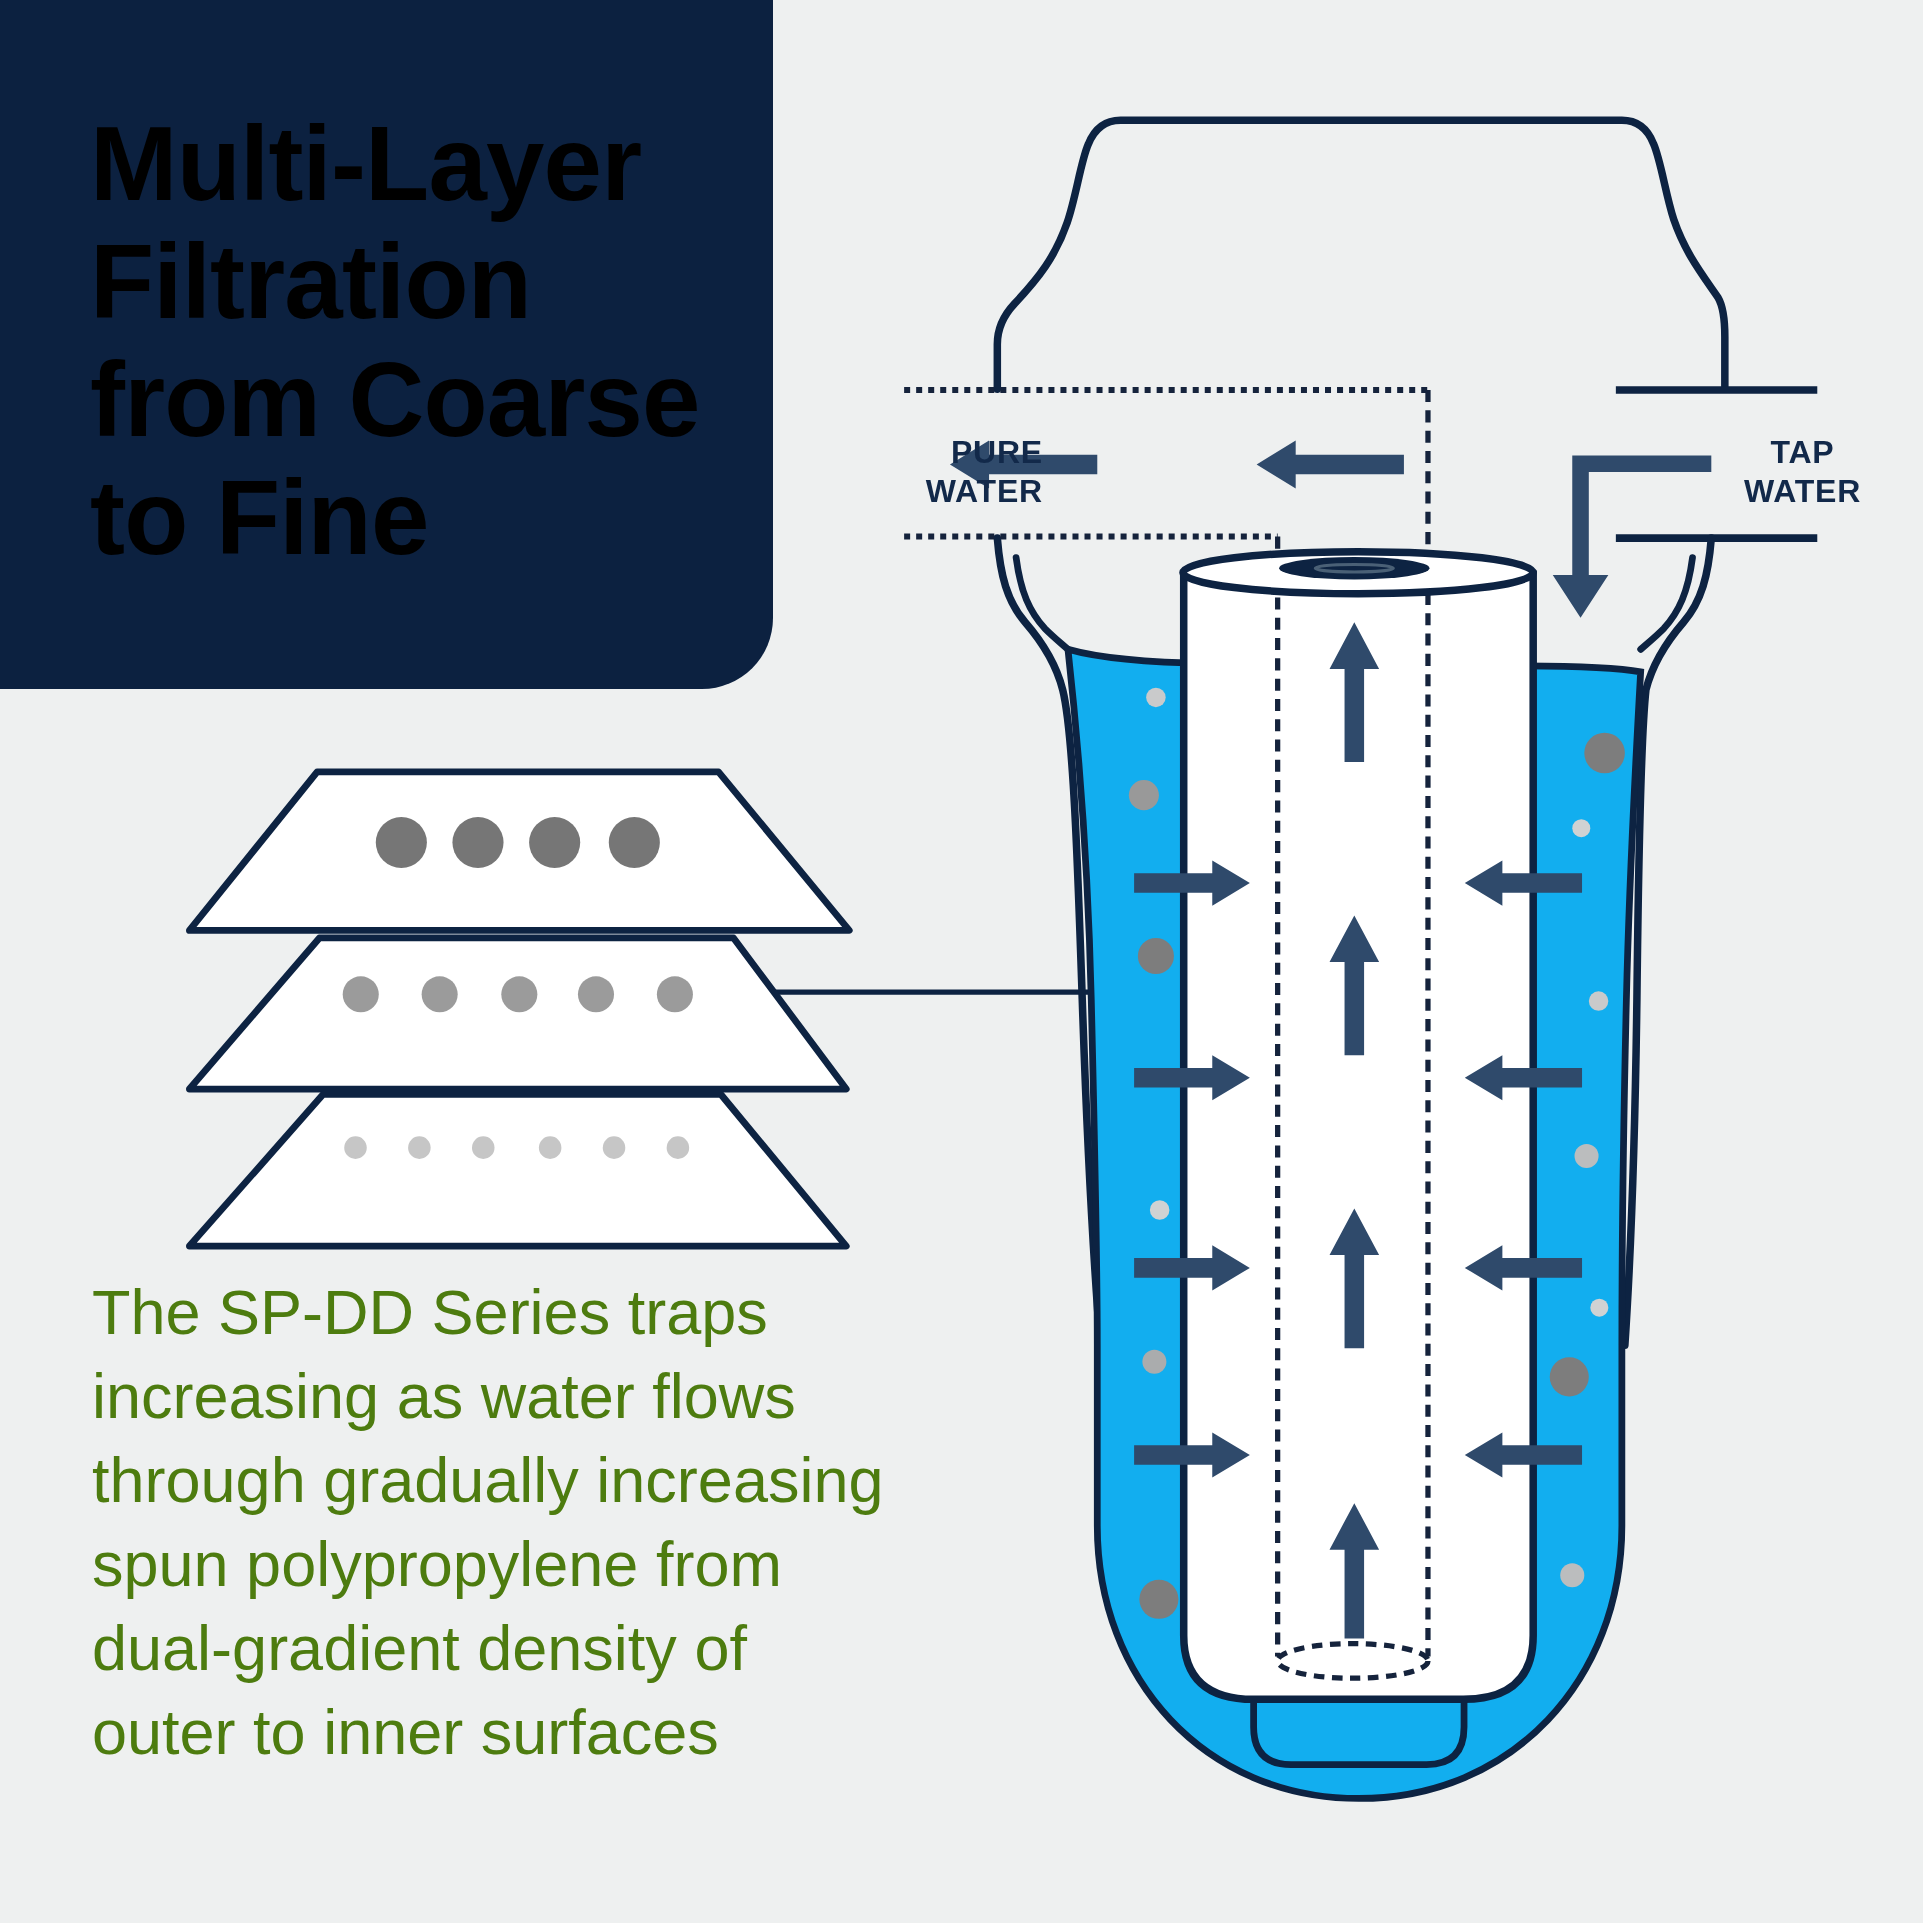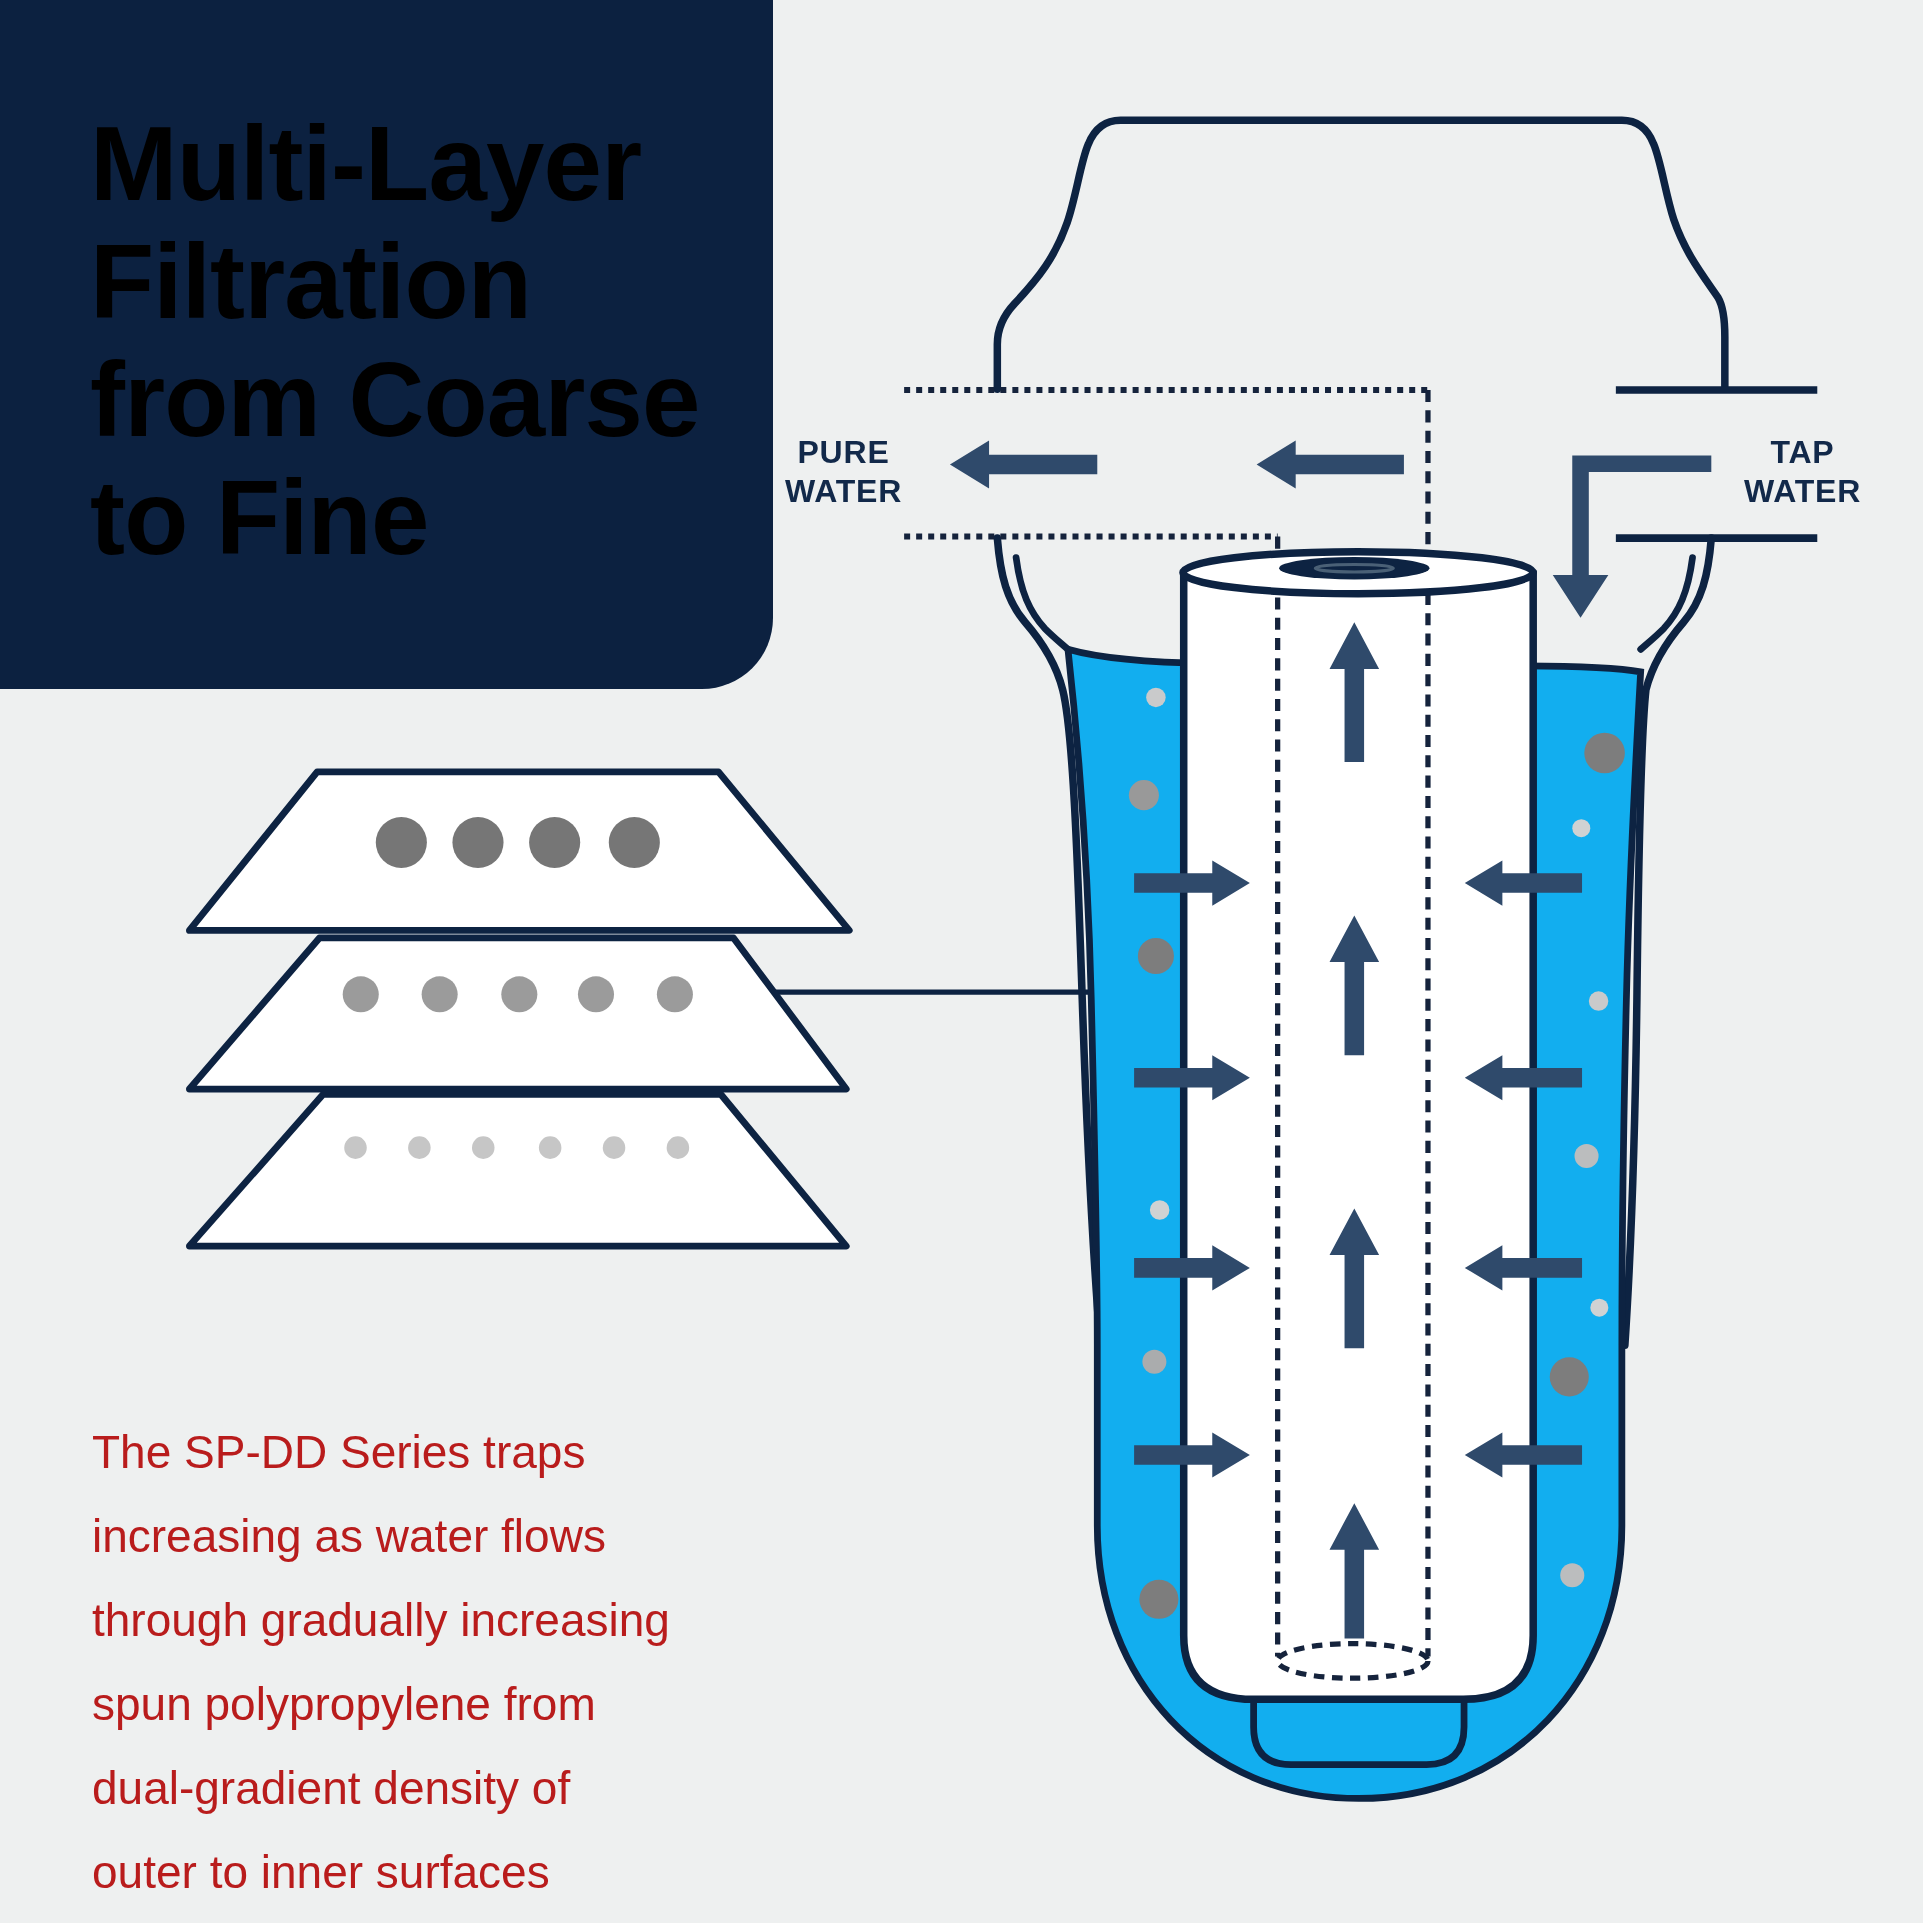--- a/index.html
+++ b/index.html
@@ -20,37 +20,37 @@
   #title-text{
     left:90px;top:105px;
     width:646px;
     color:#000000;
     font-size:105px;
     font-weight:bold;
     line-height:118px;
     letter-spacing:-0.8px;
   }
   #body-text{
-    left:92px;top:1410px;
+    left:92px;top:1270px;
     width:1172px;
-    color:#b91c1c;
-    font-size:46px;
+    color:#4d7c0f;
+    font-size:63px;
     font-weight:400;
     line-height:84px;
   }
   .flow-label{
     width:301px;
     text-align:center;
     color:#12294a;
     font-size:32px;
     font-weight:bold;
     line-height:39px;
     letter-spacing:0.8px;
   }
-  #pure-water-label{left:693px;top:433px;}
+  #pure-water-label{left:742px;top:433px;text-align:right;}
   #tap-water-label{left:1652px;top:433px;}
   #diagram-svg{left:0;top:0;width:1924px;height:1924px;}
 </style>
 </head>
 <body>
 
 <svg id="diagram-svg" class="abs" viewBox="0 0 2560 2560" xmlns="http://www.w3.org/2000/svg">
 
   <path d="M 1032 1320 L 1466 1320" stroke="#0d2342" stroke-width="7" fill="none"></path>
 

